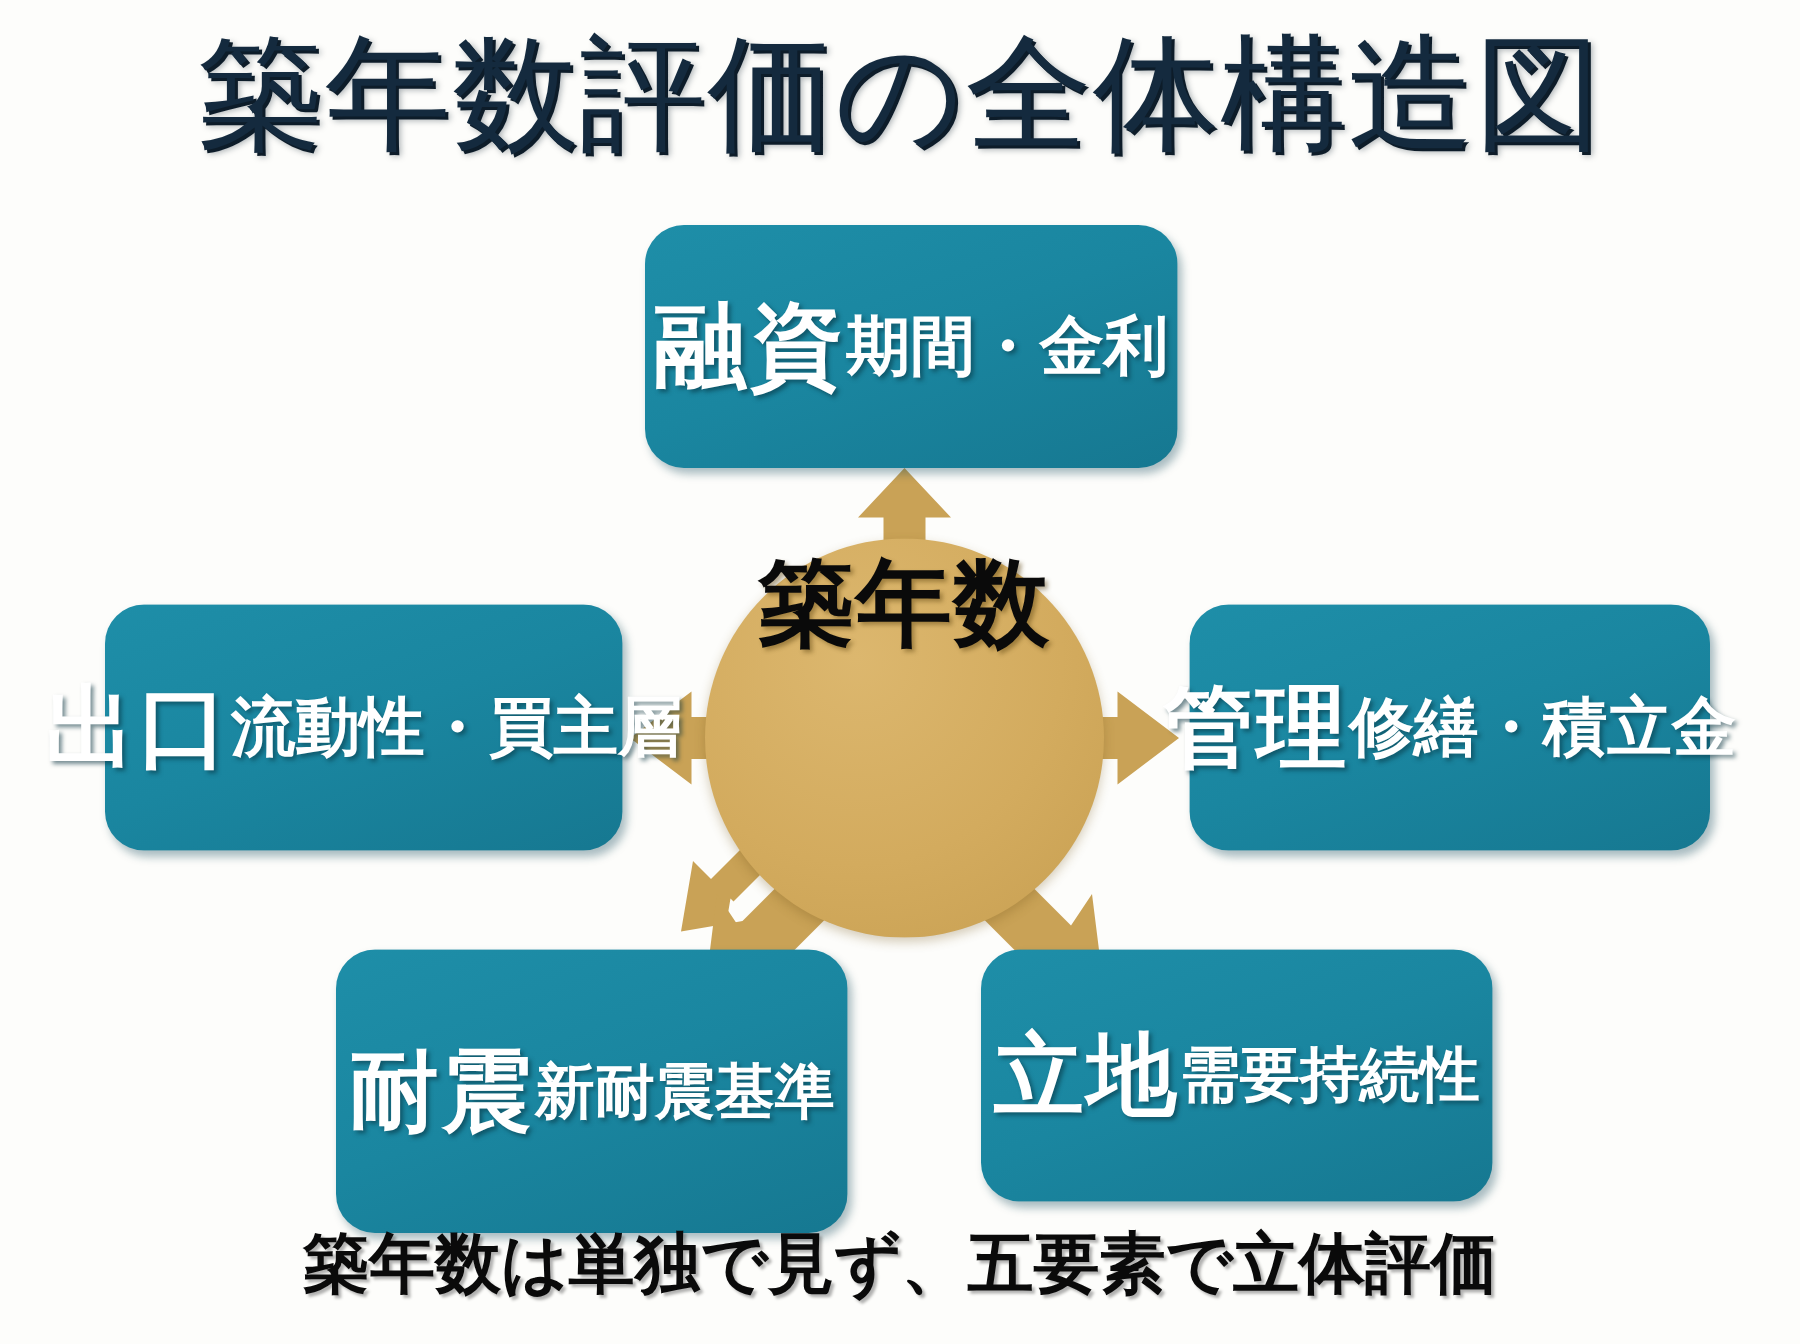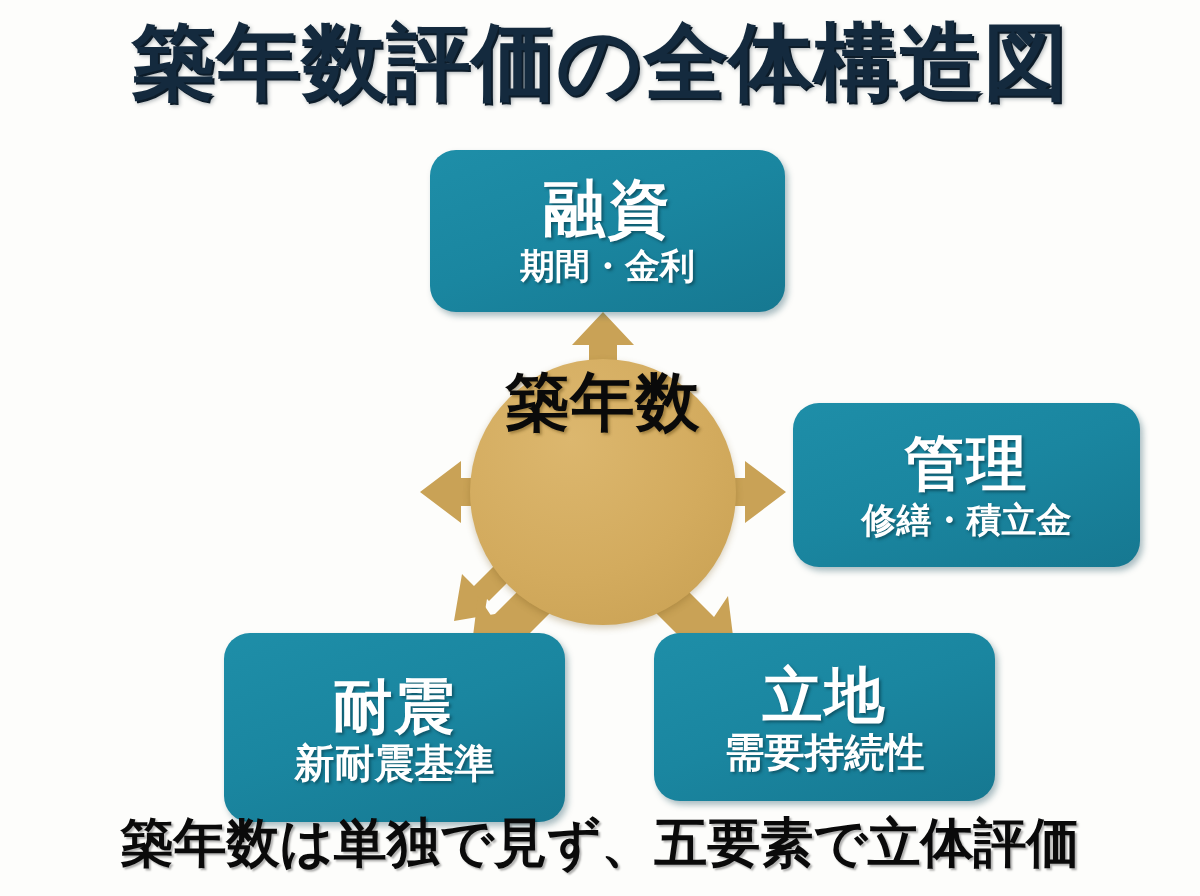--- a/index.html
+++ b/index.html
@@ -22,21 +22,21 @@
 
   
   #page-title {
     position: absolute;
     left: 0;
     top: 8px;
     width: 1200px;
     text-align: center;
     font-size: 84px;
     line-height: 108px;
-    font-weight: 700;
+    font-weight: 400;
     color: #142a3e;
     letter-spacing: 1px;
     white-space: nowrap;
     text-shadow:
        2px 2px 0 #0d1c29,
        3px 3px 4px rgba(10,25,40,.35);
   }
 
   
   #connectors {
@@ -71,37 +71,37 @@
   }
 
   
   .node {
     position: absolute;
     border-radius: 26px;
     background: #1a86a0;
     background-image: linear-gradient(160deg, #1e8ea8 0%, #1a86a0 48%, #167891 100%);
     box-shadow: 3px 4px 6px rgba(15, 70, 85, .35);
     display: flex;
-    flex-direction: column;
+    flex-direction: row;
     align-items: center;
     justify-content: center;
     box-sizing: border-box;
     padding: 6px 8px;
   }
   .node .node-title {
     font-size: 60px;
     line-height: 70px;
     font-weight: 700;
     color: #ffffff;
     letter-spacing: 2px;
     white-space: nowrap;
     text-shadow: 2px 2px 3px rgba(6, 48, 60, .55);
   }
   .node .node-sub {
-    font-size: 35px;
+    font-size: 43px;
     line-height: 44px;
     font-weight: 700;
     color: #ffffff;
     letter-spacing: 0px;
     white-space: nowrap;
     text-shadow: 2px 2px 3px rgba(6, 48, 60, .50);
   }
 
   
   #node-top    { left: 430px; top: 150px; width: 355px; height: 162px; }
@@ -114,21 +114,21 @@
   #node-bl  .node-sub,
   #node-br  .node-sub     { font-size: 40px; }
 
   
   #caption {
     position: absolute;
     left: 0;
     top: 808px;
     width: 1200px;
     text-align: center;
-    font-size: 53px;
+    font-size: 44px;
     line-height: 70px;
     font-weight: 700;
     color: #0a0a0a;
     letter-spacing: 0px;
     white-space: nowrap;
     text-shadow: 2px 2px 2px rgba(0,0,0,.30);
   }
 </style>
 </head>
 <body>
@@ -180,16 +180,20 @@
   <div class="node" id="node-br">
     <span class="node-title">立地</span>
     <span class="node-sub">需要持続性</span>
   </div>
 
   <div class="node" id="node-bl">
     <span class="node-title">耐震</span>
     <span class="node-sub">新耐震基準</span>
   </div>
 
+  <div class="node" id="node-left">
+    <span class="node-title">出口</span>
+    <span class="node-sub">流動性・買主層</span>
+  </div>
 
   <div id="caption">築年数は単独で見ず、五要素で立体評価</div>
 
 </div>
 
 </body></html>

